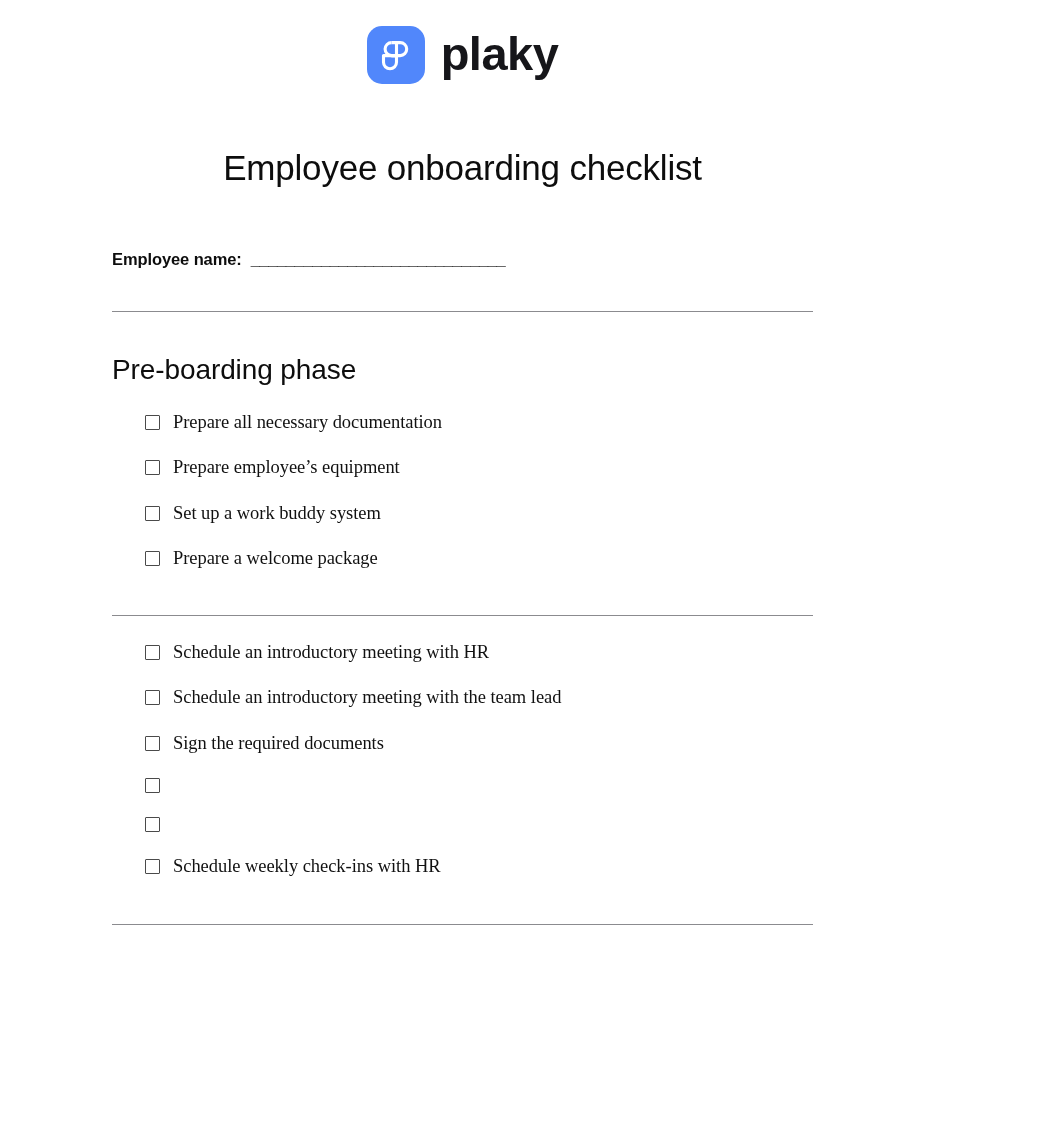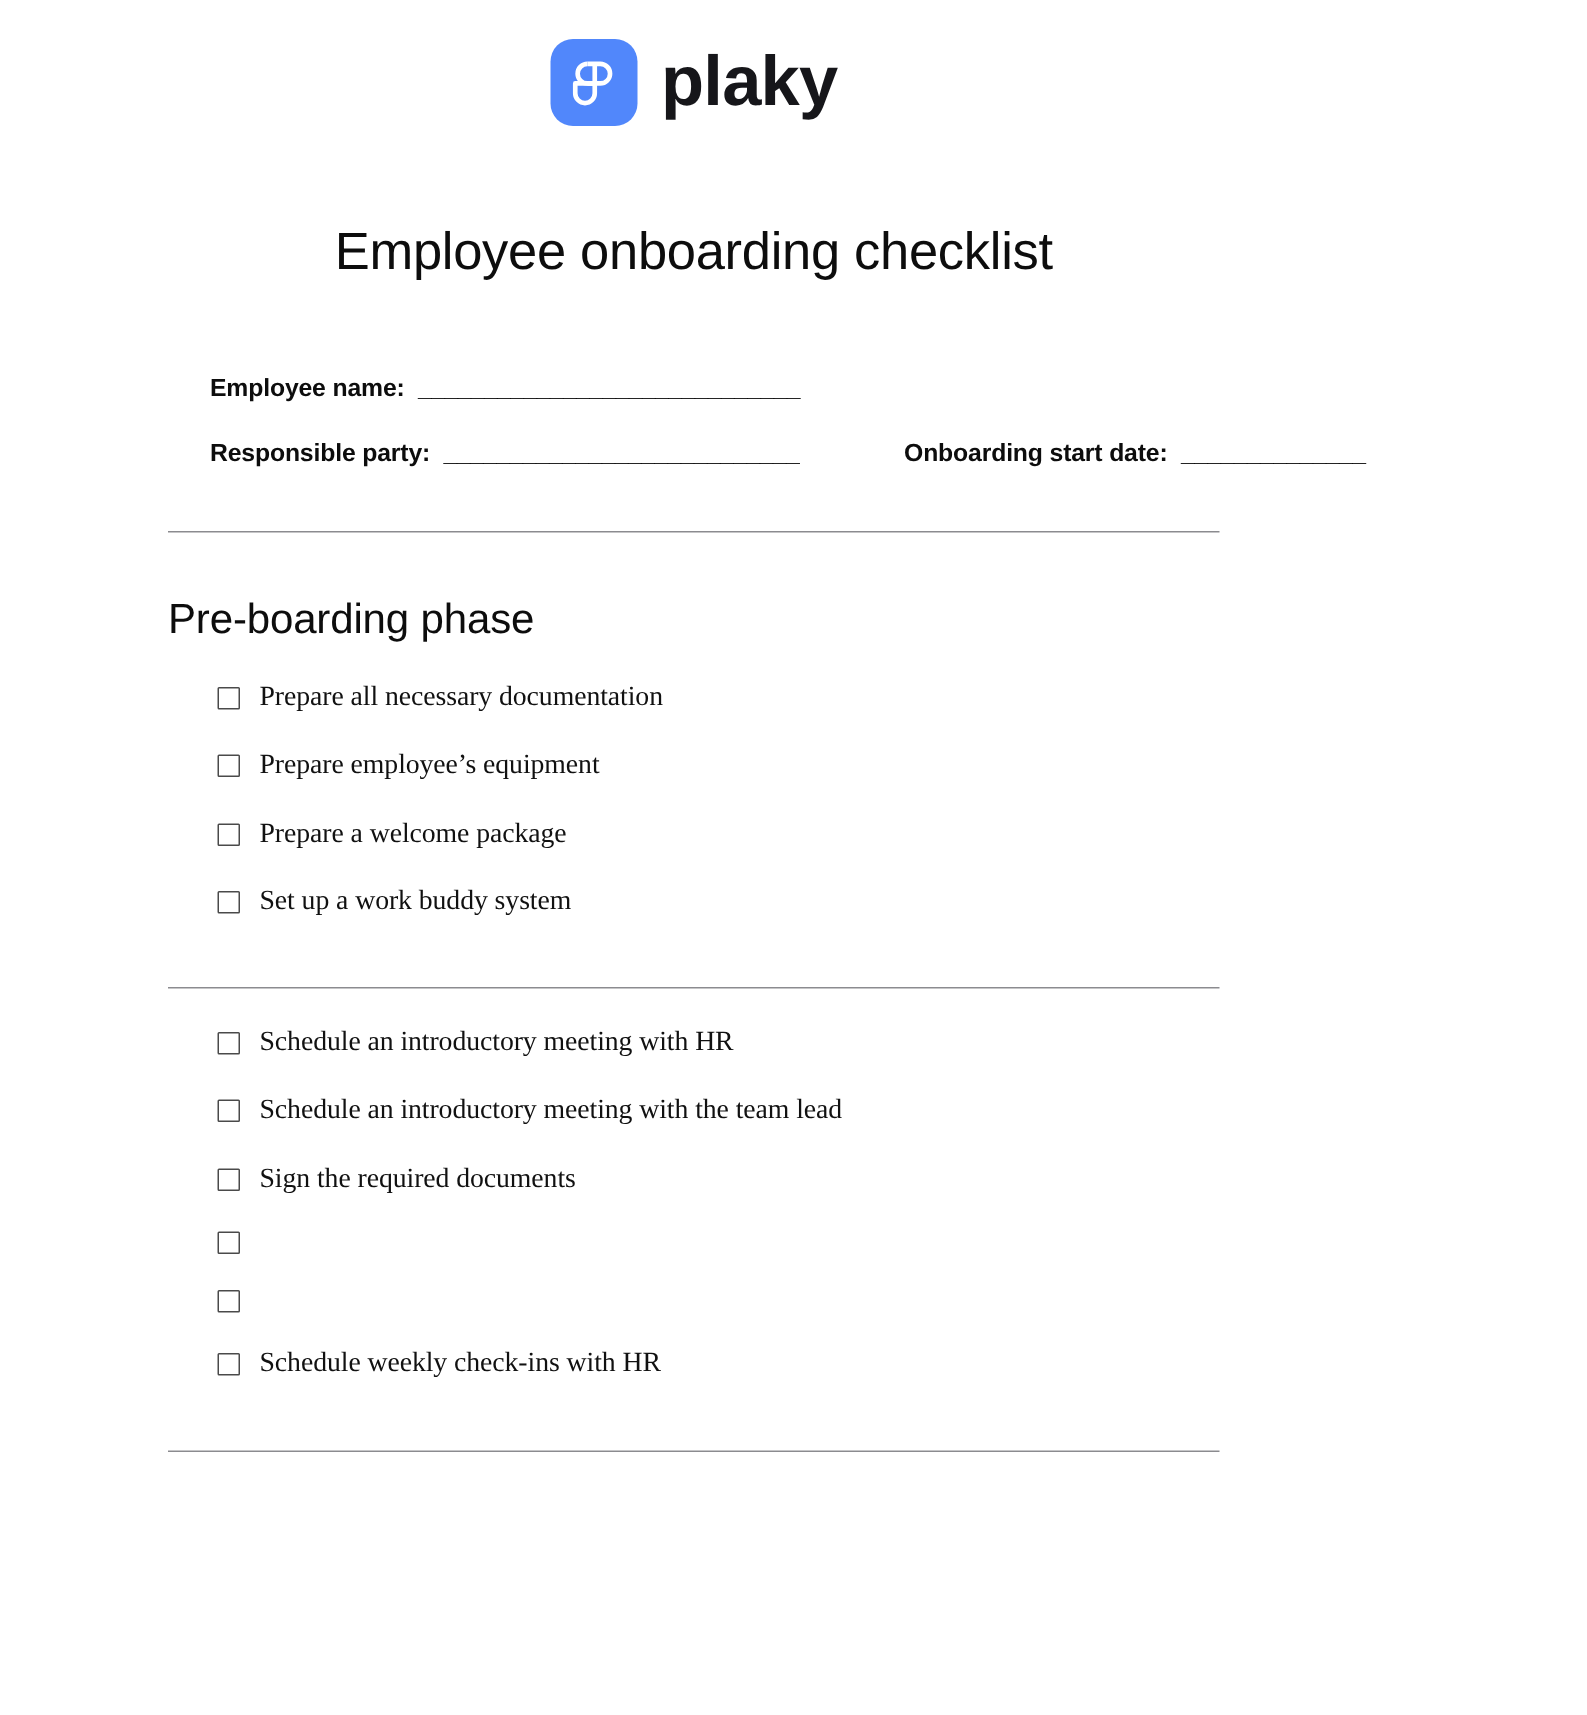--- a/index.html
+++ b/index.html
@@ -78,21 +78,20 @@
     margin-bottom: 24px;
     white-space: nowrap;
   }
   .meta-row:last-child { margin-bottom: 0; }
   .meta-field {
     display: inline-flex;
     align-items: center;
     font-size: 16.5px;
     font-weight: 700;
     color: #0d0d0d;
-    margin-left: 28px;
   }
   .meta-label { letter-spacing: -0.1px; }
   .meta-blank {
     font-weight: 700;
     letter-spacing: -0.4px;
     padding-left: 9px;
     color: #0d0d0d;
   }
   .meta-spacer { width: 42px; flex: none; }
 
@@ -173,54 +172,43 @@
 
     <div class="meta">
 
       <div class="meta-row">
         <span class="meta-field">
           <span class="meta-label">Employee name:</span>
           <span class="meta-blank">_____________________________</span>
         </span>
       </div>
 
-      <div class="meta-row">
-        <span class="meta-field">
-          <span class="meta-label">Responsible party:</span>
-          <span class="meta-blank">___________________________</span>
-        </span>
-        <span class="meta-spacer"></span>
-        <span class="meta-field">
-          <span class="meta-label">Onboarding start date:</span>
-          <span class="meta-blank">______________</span>
-        </span>
-      </div>
 
     </div>
 
     <hr class="divider divider-top">
 
     <div class="section">
       <h2 class="section-title">Pre-boarding phase</h2>
       <ul class="checklist">
         <li class="check-item">
           <span class="checkbox"></span>
           <span class="check-label">Prepare all necessary documentation</span>
         </li>
         <li class="check-item">
           <span class="checkbox"></span>
           <span class="check-label">Prepare employee’s equipment</span>
         </li>
         <li class="check-item">
           <span class="checkbox"></span>
+          <span class="check-label">Set up a work buddy system</span>
+        </li>
+        <li class="check-item">
+          <span class="checkbox"></span>
           <span class="check-label">Prepare a welcome package</span>
-        </li>
-        <li class="check-item">
-          <span class="checkbox"></span>
-          <span class="check-label">Set up a work buddy system</span>
         </li>
       </ul>
     </div>
 
     <hr class="divider divider-mid">
 
     <div class="section">
       <ul class="checklist">
         <li class="check-item">
           <span class="checkbox"></span>

